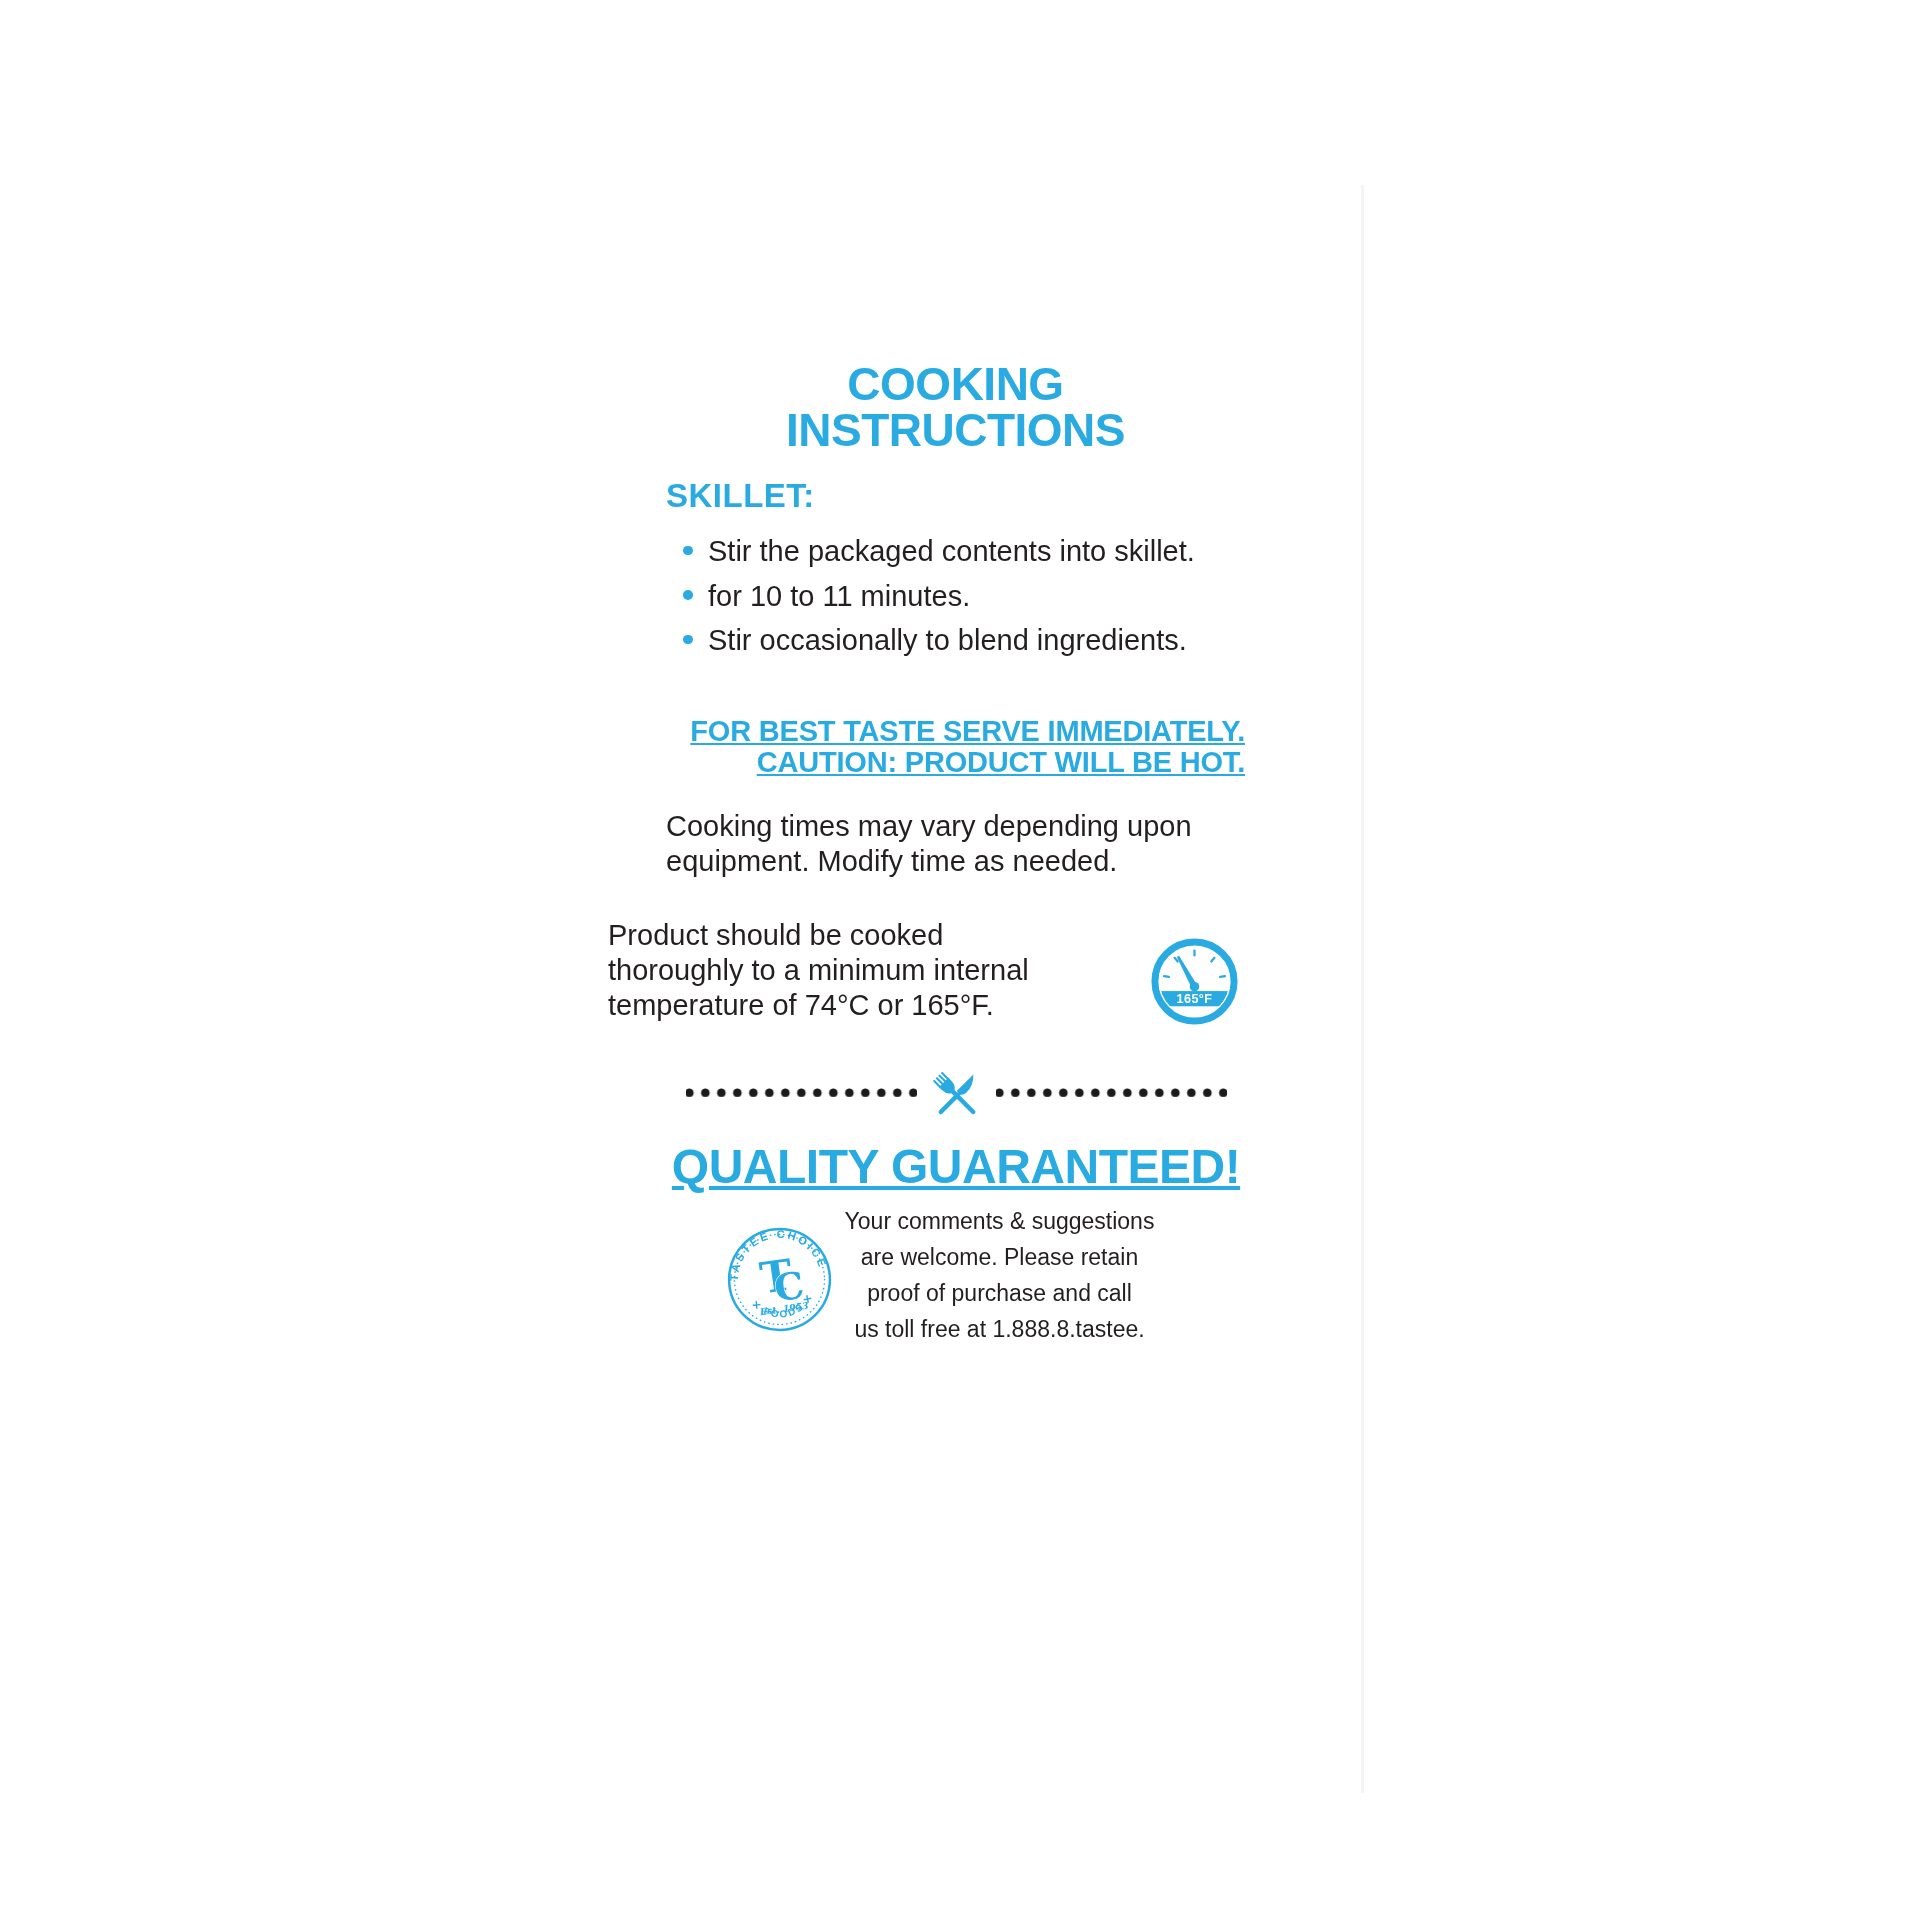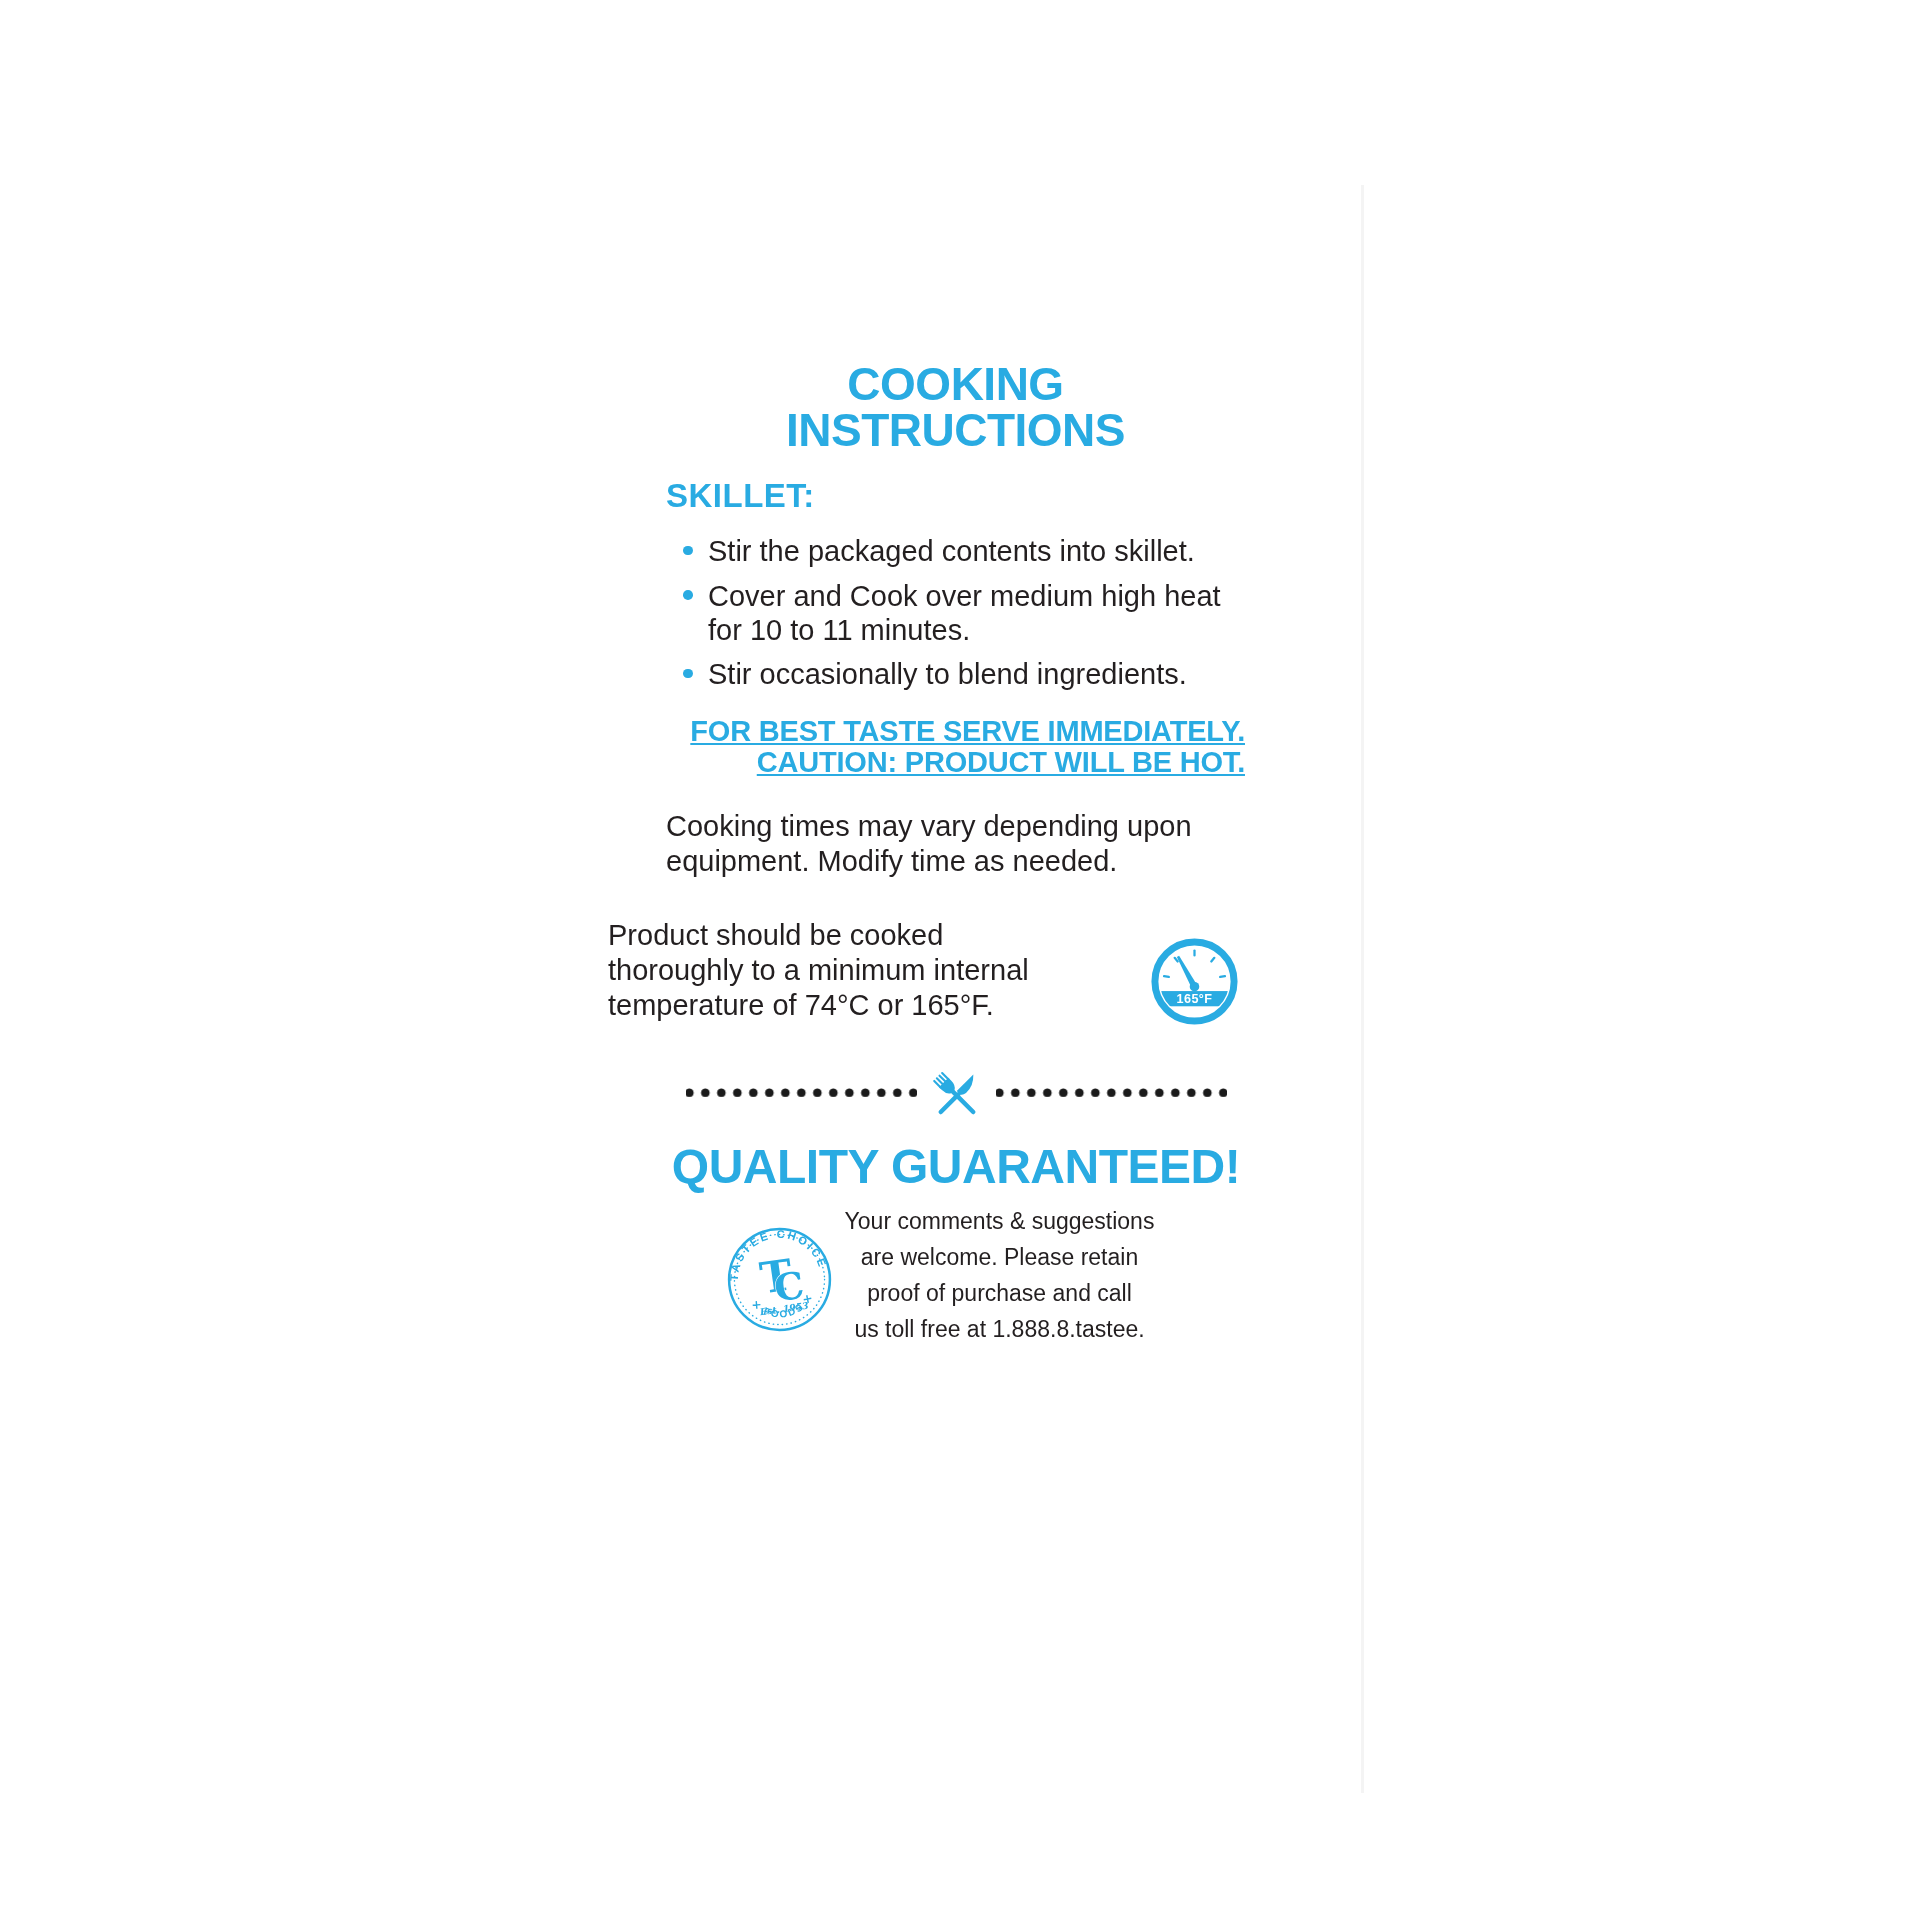--- a/index.html
+++ b/index.html
@@ -65,21 +65,21 @@
     flex:1;height:9.7px;
     background-image:radial-gradient(circle at center,#1b1b1b 4px,rgba(0,0,0,0) 4.7px);
     background-size:16px 9.7px;
     background-repeat:repeat-x;
     background-position:center;
   }
   .utensils{width:70px;height:70px;margin:0 4.8px;flex:0 0 auto;}
 
   .quality-heading{
     left:618px;top:1139px;width:676px;text-align:center;
-    font-size:48px;font-weight:700;letter-spacing:-0.5px;
+    font-size:48px;font-weight:700;letter-spacing:-0.5px;text-decoration:underline;
   }
   .logo{left:708px;top:1208px;width:143px;height:143px;}
   .arc-text{
     font-family:"Liberation Sans", sans-serif;
     font-size:15.5px;font-weight:700;fill:#29ABE2;letter-spacing:3.5px;
   }
   .arc-text-bottom{
     font-family:"Liberation Sans", sans-serif;
     font-size:14px;font-weight:700;fill:#29ABE2;letter-spacing:2.5px;
   }
@@ -112,21 +112,20 @@
 
   <div class="abs skillet-heading blue">SKILLET:</div>
 
   <div class="abs bullets">
     <div class="bullet-item">
       <span class="bullet-dot"></span>
       <div>Stir the packaged contents into skillet.</div>
     </div>
     <div class="bullet-item">
       <span class="bullet-dot"></span>
-      <div>Cover and Cook over medium high heat</div>
       <div>for 10 to 11 minutes.</div>
     </div>
     <div class="bullet-item">
       <span class="bullet-dot"></span>
       <div>Stir occasionally to blend ingredients.</div>
     </div>
   </div>
 
   <div class="abs caution blue">
     <div>FOR BEST TASTE SERVE IMMEDIATELY.</div>

